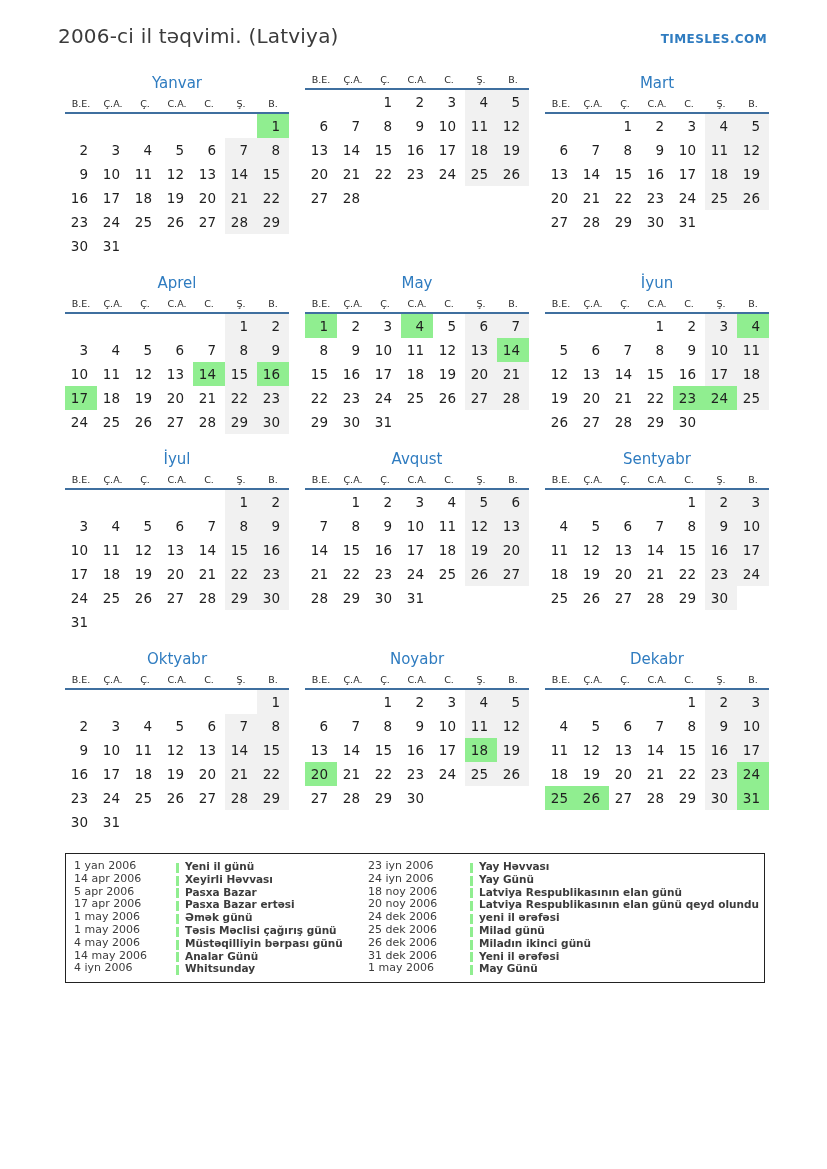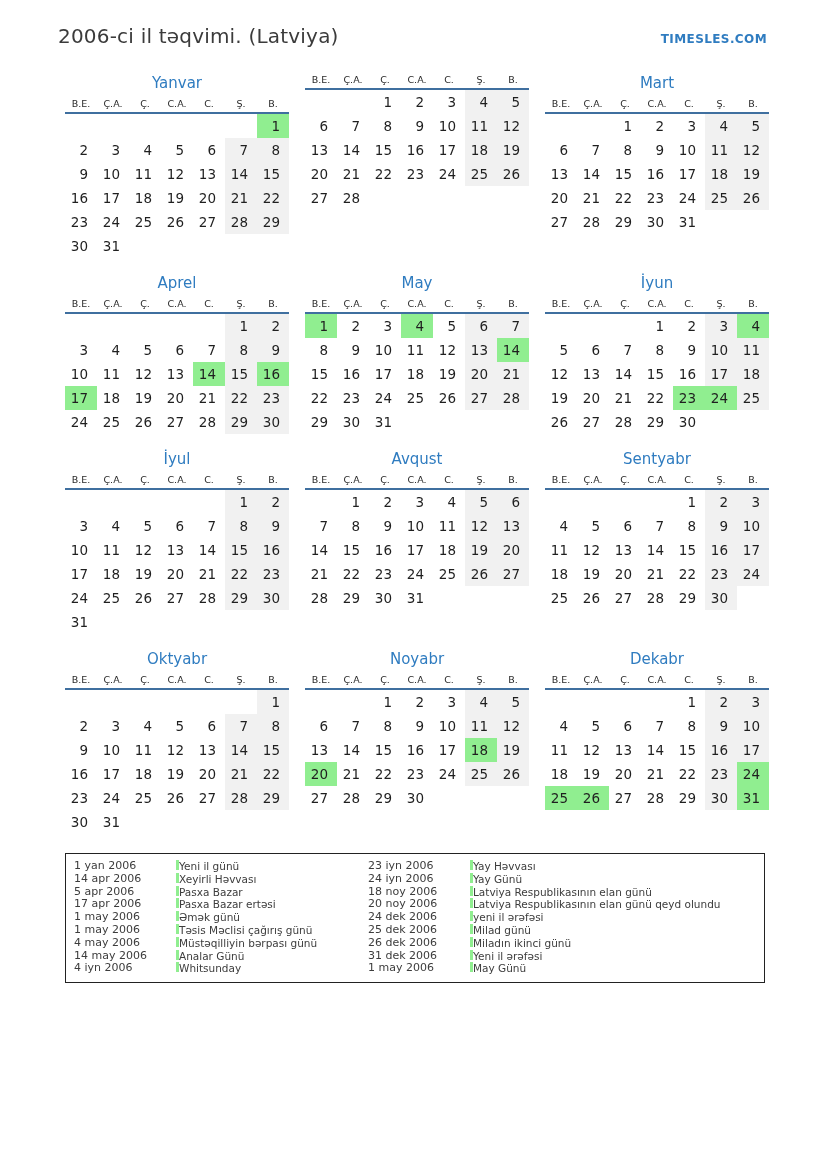--- a/index.html
+++ b/index.html
@@ -37,21 +37,21 @@
   .cell.weekend { background:var(--weekend-gray,#f1f1f1); }
   .cell.holiday { background:var(--holiday-green,#90ee90); }
   .legend {
     margin:19px 0 0 65px; width:700px;
     border:1.5px solid #222; background:#fff;
     padding:6px 4px 7px 6px;
     display:grid; grid-template-columns:104px 190px 104px 1fr;
     align-content:start;
   }
   .lg-date { font-size:11px; line-height:12.8px; color:#3c3c3c; padding-left:2px; white-space:nowrap; }
-  .lg-name { font-size:10.5px; line-height:12.8px; color:#3c3c3c; display:flex; align-items:flex-start; white-space:nowrap; }
+  .lg-name { font-size:10.5px; line-height:12.8px; color:#3c3c3c; display:flex; align-items:flex-end; gap:6px; white-space:nowrap;font-weight:bold; }
   .tick { width:3px; height:10px; background:var(--holiday-green,#90ee90); flex:none; }
 </style>
 </head>
 <body>
 
 <div class="header">
   <div class="page-title">2006-ci il təqvimi. (Latviya)</div>
   <a class="brand">TIMESLES.COM</a>
 </div>
 

